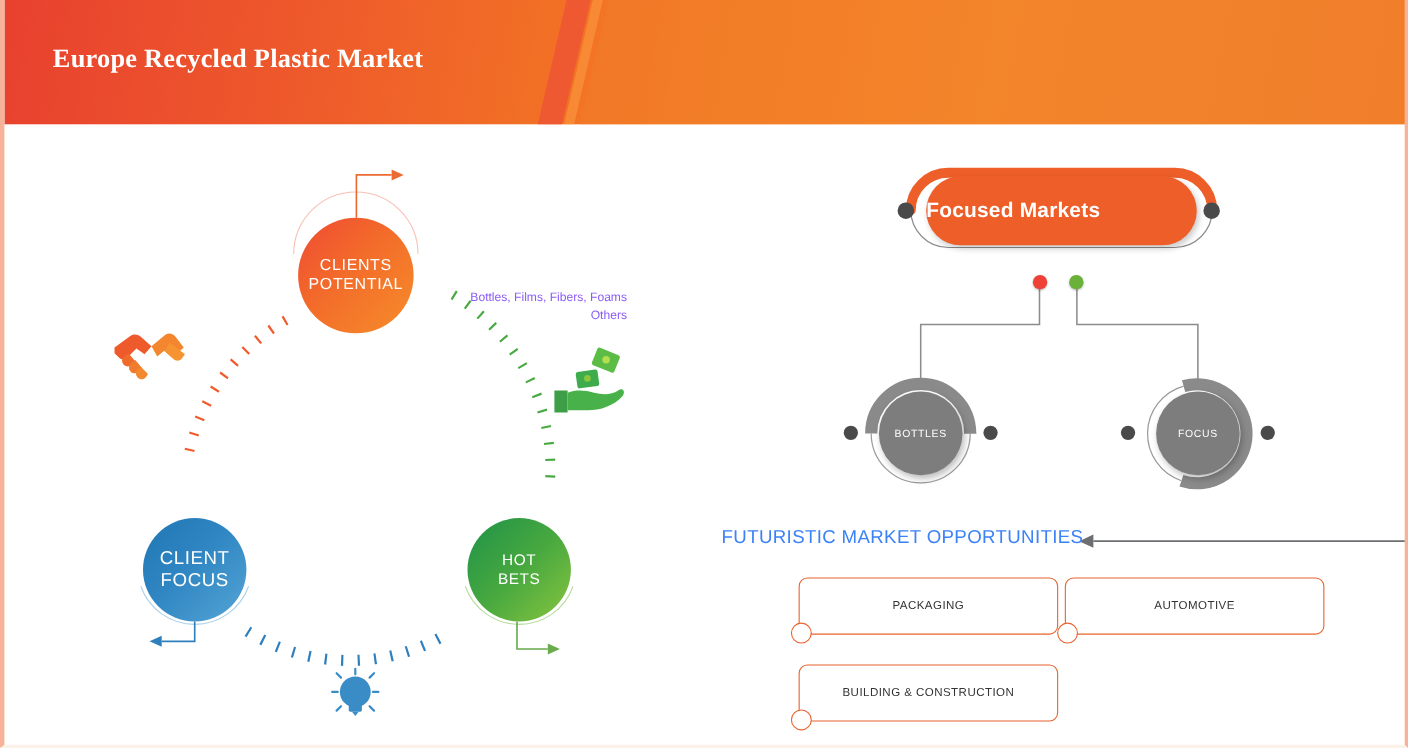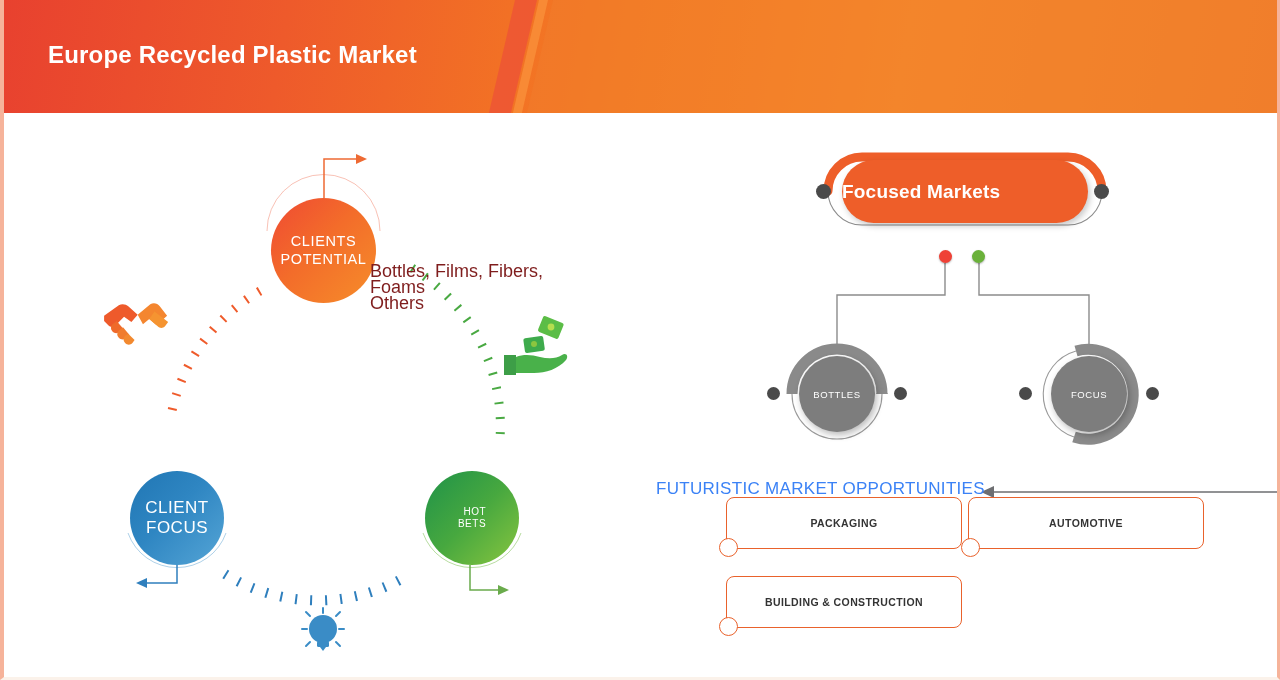--- a/index.html
+++ b/index.html
@@ -42,20 +42,21 @@
   .hdr-slash-c { left: 534px; width: 760px; background: #f07c2c; opacity: .55; }
 
   #header-title {
     position: absolute;
     left: 44px; top: 41px;
     font-size: 24px;
     font-weight: bold;
     color: #ffffff;
     letter-spacing: .2px;
     white-space: nowrap;
+    font-family: Liberation Serif, serif;
   }
   #header-subtitle {
     position: absolute;
     left: 576px; top: 24px;
     width: 660px;
     font-size: 17.5px;
     line-height: 26px;
     color: #ffffff;
     font-weight: normal;
   }
@@ -100,23 +101,22 @@
     left: 126px; top: 358px;
     width: 94px; height: 94px;
     background: linear-gradient(135deg, #2076b4 0%, #2f86c2 45%, #55a5d6 100%);
     font-size: 17px;
     letter-spacing: .5px;
   }
   #node-hot {
     left: 421px; top: 358px;
     width: 94px; height: 94px;
     background: linear-gradient(135deg, #1f9249 0%, #47a83f 50%, #88c53f 100%);
-    font-size: 10px;
+    font-size: 14px;
     letter-spacing: .5px;
-    text-align: right;
   }
 
   
   #focused-pill {
     position: absolute;
     left: 838px; top: 47px;
     width: 246px; height: 63px;
     background: #ee5e29;
     border-radius: 32px;
     display: flex;
@@ -177,28 +177,27 @@
   #futuristic-title {
     position: absolute;
     left: 652px; top: 366px;
     font-size: 17px;
     color: #3b82f6;
     letter-spacing: .3px;
     white-space: nowrap;
   }
   #opp-grid {
     position: absolute;
-    left: 722px; top: 384px;
+    left: 722px; top: 412px;
     width: 482px;
     display: grid;
     grid-template-columns: 240px 240px;
     grid-auto-rows: 52px;
     row-gap: 27px;
     column-gap: 2px;
-    font-weight: bold;
   }
   .opp-box {
     position: relative;
     width: 236px;
     height: 52px;
     border: 1.6px solid #e9622c;
     border-radius: 8px;
     display: flex;
     align-items: center;
     justify-content: center;
@@ -214,24 +213,25 @@
     width: 19px; height: 19px;
     border-radius: 50%;
     border: 1.8px solid #e9622c;
     background: #ffffff;
     box-sizing: border-box;
   }
 
   
   .callout {
     position: absolute;
-    font-size: 18px;
+    font-size: 11px;
     line-height: 16px;
-    color: #7f1d1d;
+    color: #8b5cf6;
     white-space: pre-line;
+    text-align: right;
   }
   #callout-clients { left: 366px; top: 150px; width: 200px; }
 </style>
 </head>
 <body>
 
 <div id="page">
 
   <div id="header">
     <div class="hdr-slash hdr-slash-a"></div>

